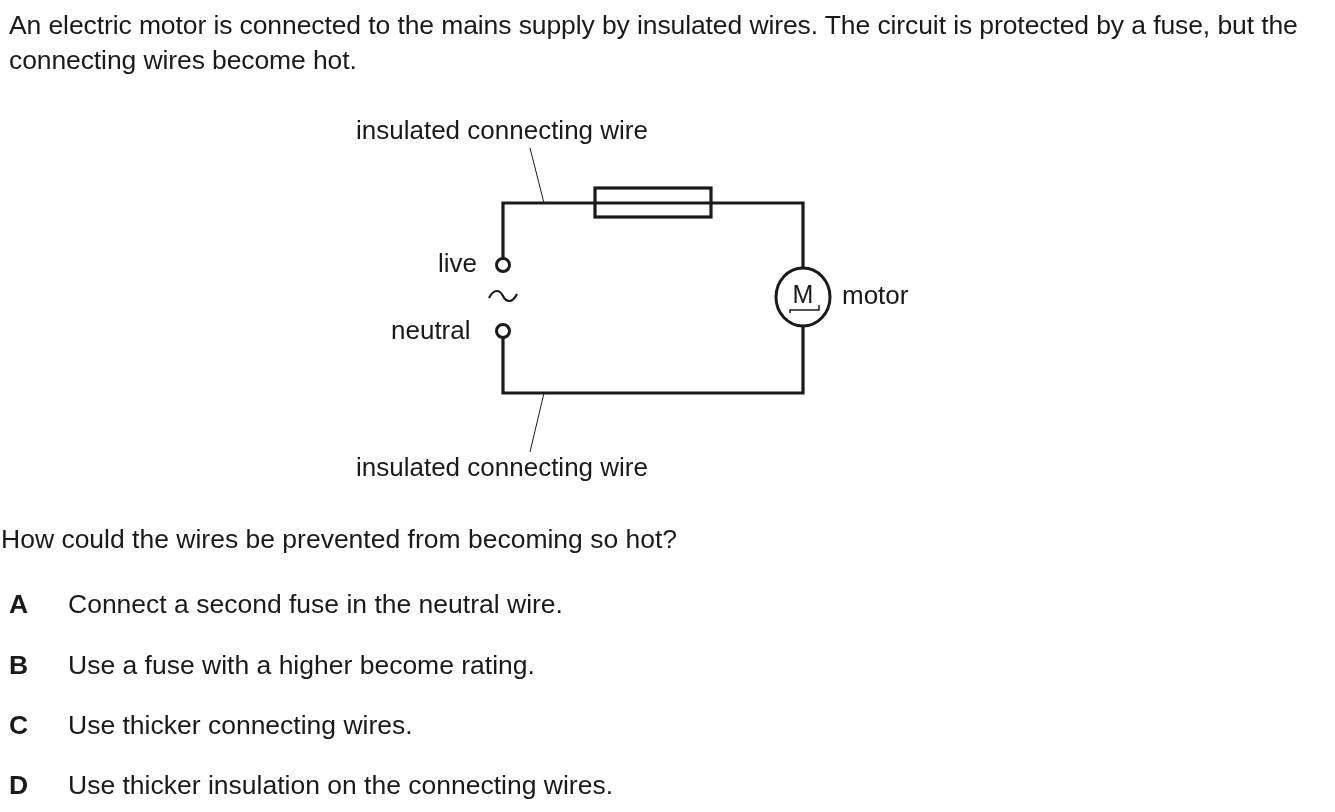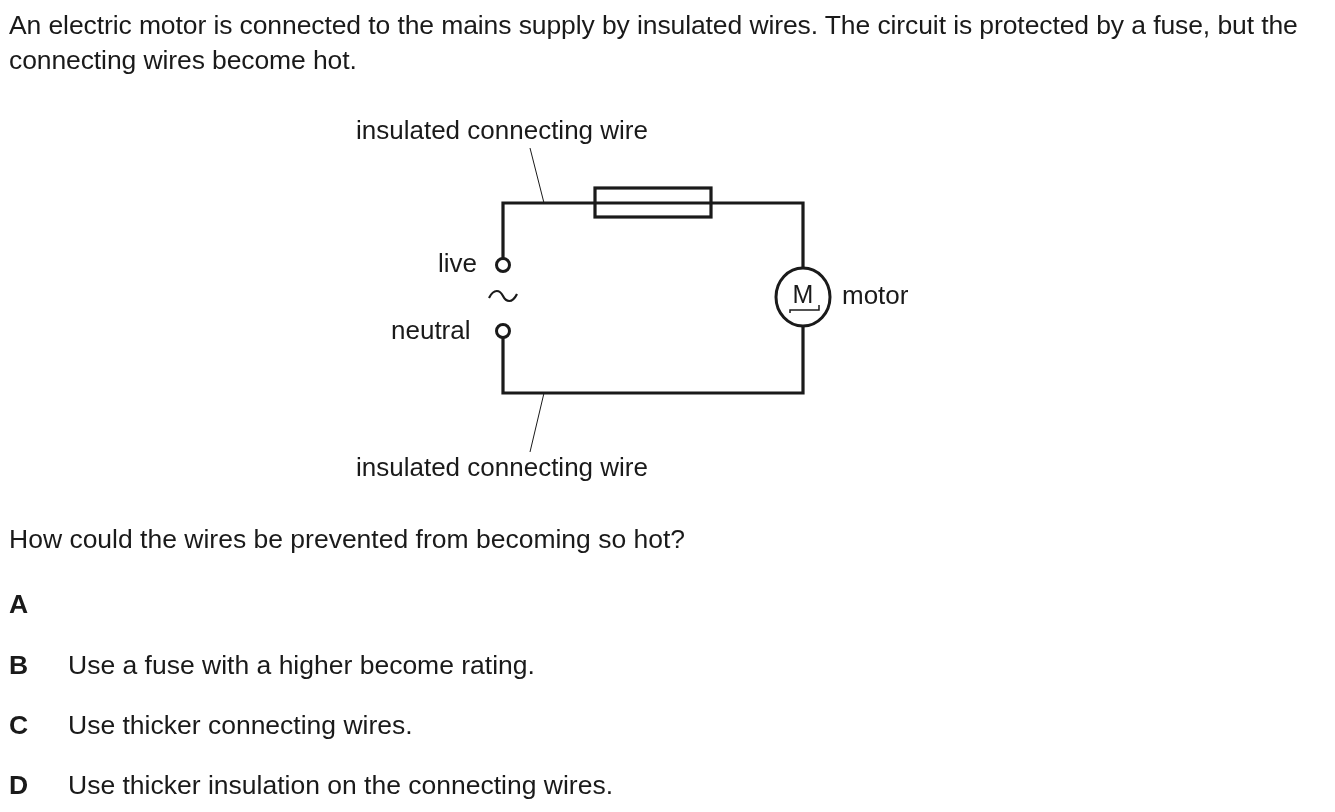--- a/index.html
+++ b/index.html
@@ -33,21 +33,21 @@
       height: 812px;
       pointer-events: none;
     }
     .diagram text {
       font-family: "Liberation Sans", sans-serif;
       font-size: 26px;
       fill: #1a1a1a;
     }
     .question {
       position: absolute;
-      left: 9px;
+      left: 1px;
       top: 524px;
       font-size: 26.5px;
       margin: 0;
     }
     .option {
       position: absolute;
       left: 9px;
       font-size: 26.5px;
       display: flex;
     }
@@ -99,20 +99,21 @@
     <text x="803" y="303" text-anchor="middle" style="font-size:25px">M</text>
     <polyline points="790,313 790,310 819,310 819,305" fill="none" stroke="#1a1a1a" stroke-width="1.5"></polyline>
   </g>
   <text x="842" y="304">motor</text>
 </svg>
 
 <p class="question">How could the wires be prevented from becoming so hot?</p>
 
 <div class="option opt-a">
   <span class="letter">A</span>
+  <span>Connect a second fuse in the neutral wire.</span>
 </div>
 <div class="option opt-b">
   <span class="letter">B</span>
   <span>Use a fuse with a higher become rating.</span>
 </div>
 <div class="option opt-c">
   <span class="letter">C</span>
   <span>Use thicker connecting wires.</span>
 </div>
 <div class="option opt-d">

